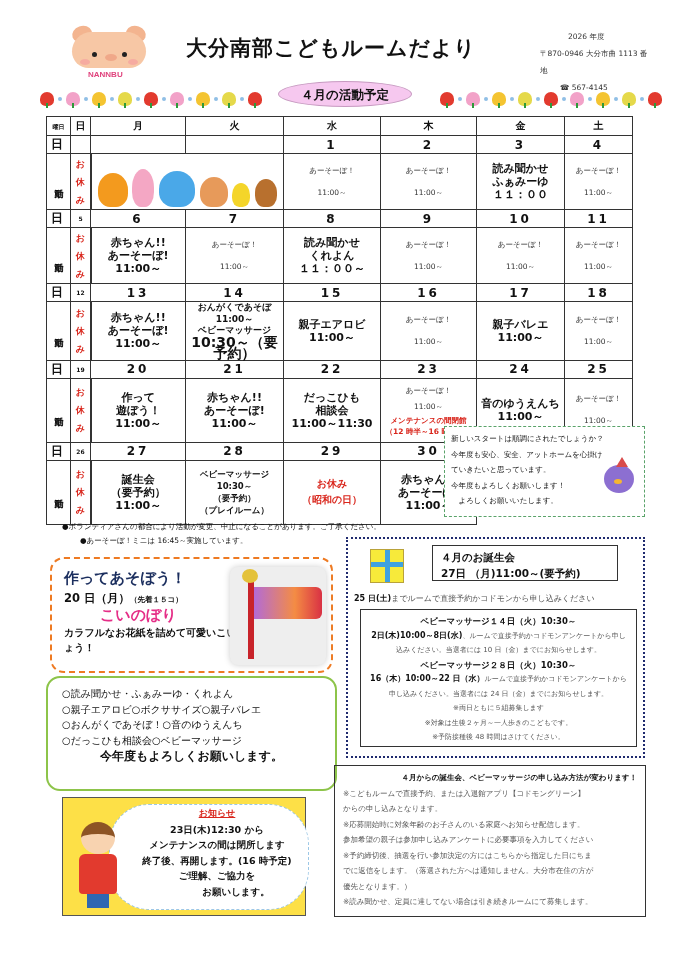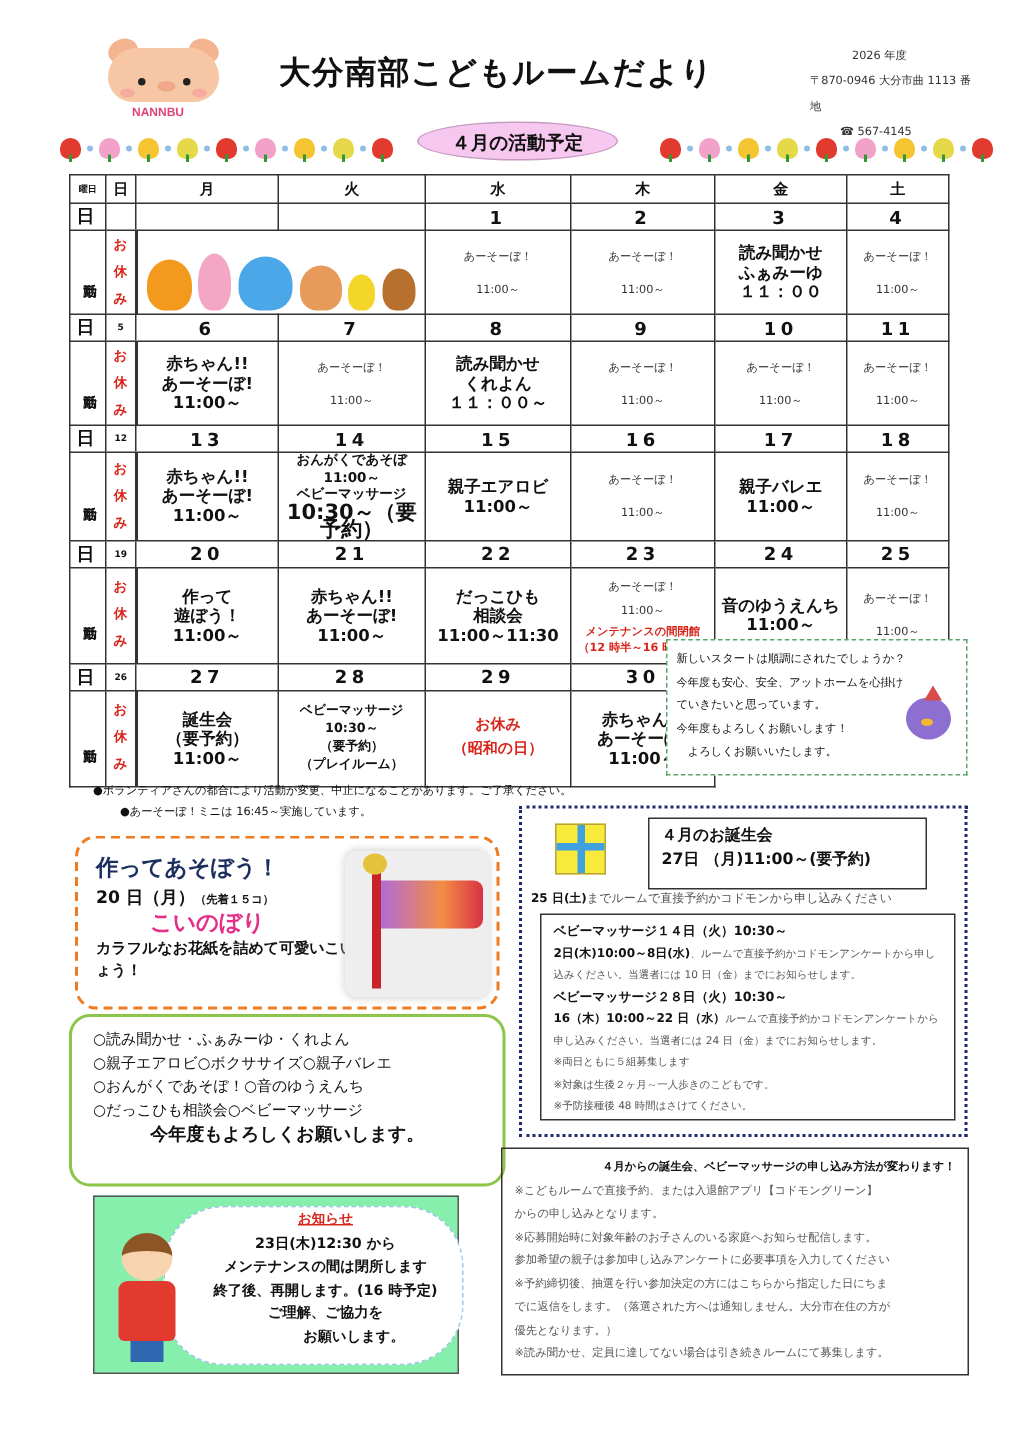--- a/index.html
+++ b/index.html
@@ -62,38 +62,38 @@
   .koi .fish { position: absolute; left: 24px; top: 20px; width: 68px; height: 32px; background: linear-gradient(90deg, #b36bd6, #f48c44 60%, #d93144); border-radius: 0 6px 6px 0; }
   .koi .star { position: absolute; left: 12px; top: 2px; width: 16px; height: 14px; background: #e4c23a; border-radius: 50%; }
 
   
   .vol { left: 46px; top: 676px; width: 291px; height: 115px; border: 2.5px solid #8dc44a; border-radius: 14px; padding: 8px 14px; }
   .vol .h { text-align: center; font-size: 13px; font-weight: bold; color: #1f4fae; margin-bottom: 3px; }
   .vol .li { font-size: 10px; line-height: 15.5px; }
   .vol .end { text-align: center; font-size: 12px; font-weight: bold; }
 
   
-  .notice { left: 62px; top: 797px; width: 244px; height: 119px; border: 1px solid #555; background: #86efac; }
+  .notice { left: 62px; top: 797px; width: 244px; height: 119px; border: 1px solid #555; background: #fde047; }
   .cloud { position: absolute; left: 46px; top: 6px; width: 200px; height: 106px; background: #fff; border-radius: 40px; border: 1px dashed #9cc7e6; }
   .notice .txt { position: absolute; left: 64px; top: 8px; width: 180px; text-align: center; font-size: 9.5px; font-weight: bold; line-height: 15.5px; }
   .notice .ttl { color: #d9261c; text-decoration: underline; font-size: 9px; }
   .girl { position: absolute; left: 10px; top: 24px; width: 50px; height: 88px; }
   .girl .head { position: absolute; left: 8px; top: 0; width: 34px; height: 32px; background: #f8d3b0; border-radius: 50%; border-top: 12px solid #8d5425; }
   .girl .body { position: absolute; left: 6px; top: 32px; width: 38px; height: 40px; background: #e23a2e; border-radius: 6px 6px 4px 4px; }
   .girl .legs { position: absolute; left: 14px; top: 72px; width: 22px; height: 14px; background: #2f67b1; }
 
   
   .bday { left: 346px; top: 537px; width: 299px; height: 221px; border: 2px dotted #1f2a6e; padding: 6px 6px; }
   .gift { position: absolute; left: 22px; top: 10px; width: 34px; height: 34px; background: #f7ea3a; border: 1px solid #b9a23a; }
   .gift::before { content: ""; position: absolute; left: 14px; top: 0; width: 5px; height: 100%; background: #3fa1e0; }
   .gift::after { content: ""; position: absolute; left: 0; top: 12px; width: 100%; height: 5px; background: #3fa1e0; }
-  .bday .box { position: absolute; left: 84px; top: 6px; width: 186px; height: 48px; border: 1px solid #333; padding: 3px 8px; font-weight: bold; font-size: 10.5px; line-height: 16px; }
+  .bday .box { position: absolute; left: 84px; top: 6px; width: 186px; height: 36px; border: 1px solid #333; padding: 3px 8px; font-weight: bold; font-size: 10.5px; line-height: 16px; }
   .bday .reg { position: absolute; left: 6px; top: 54px; font-size: 8px; color: #555; }
   .bday .reg b { color: #111; }
-  .bday .inner { position: absolute; left: 12px; top: 70px; width: 277px; height: 138px; border: 1px solid #333; padding: 4px 8px; font-size: 7px; line-height: 14.5px; color: #555; }
+  .bday .inner { position: absolute; left: 12px; top: 70px; width: 277px; height: 138px; border: 1px solid #333; padding: 4px 8px; font-size: 7px; line-height: 14.5px; color: #555; text-align: center; }
   .bday .inner .bh { font-weight: bold; font-size: 8.5px; color: #111; }
   .bday .inner b { color: #111; font-size: 8px; }
 
   
   .change { left: 334px; top: 765px; width: 312px; height: 152px; border: 1px solid #333; padding: 4px 8px; font-size: 7.5px; line-height: 15.5px; color: #555; }
   .change .h { text-align: right; font-weight: bold; color: #111; font-size: 7.5px; }
 </style>
 </head>
 <body>
 

